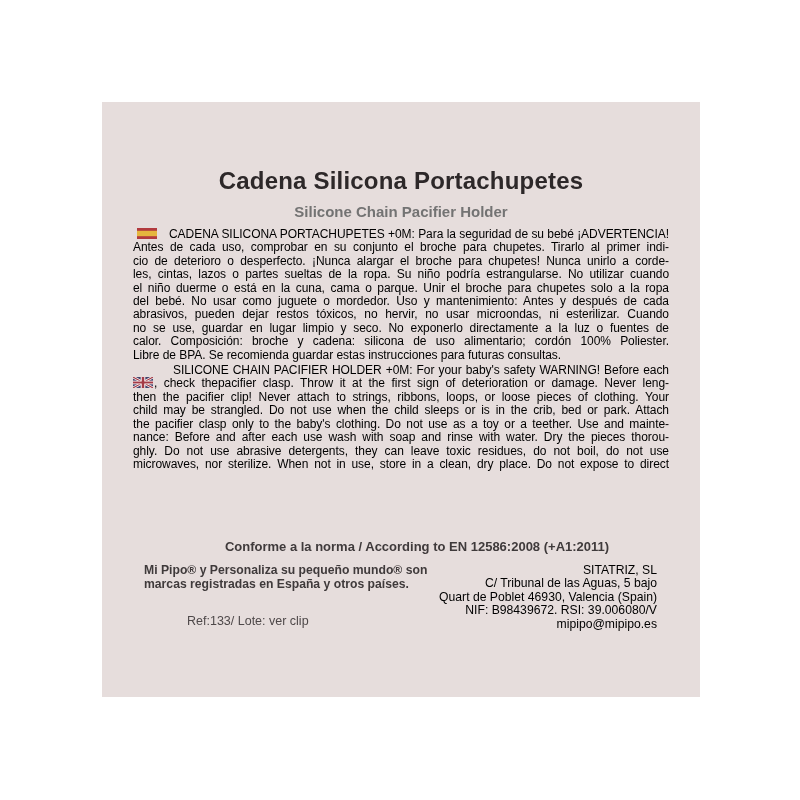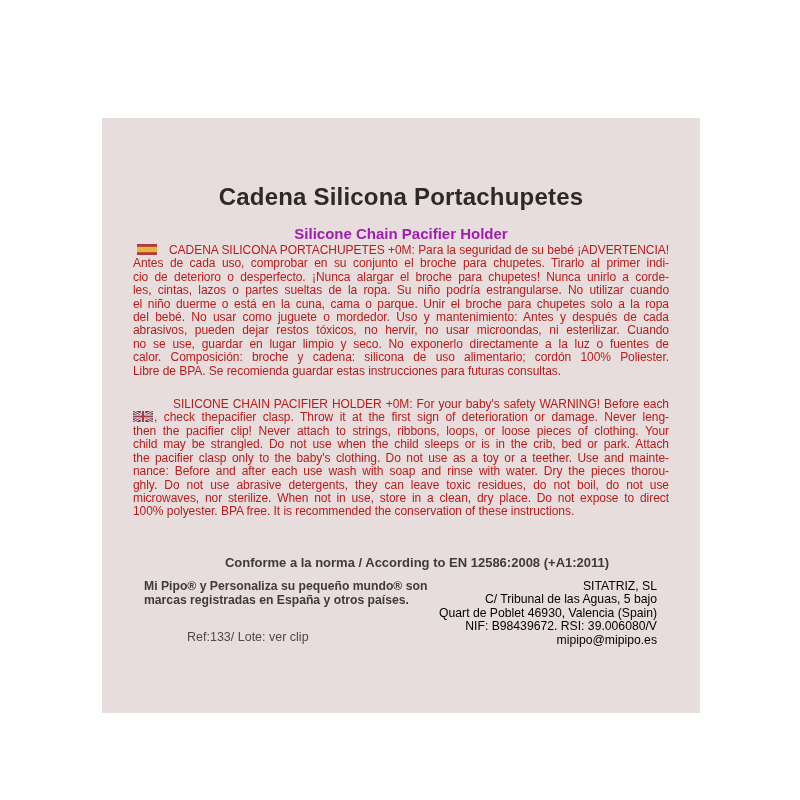--- a/index.html
+++ b/index.html
@@ -5,54 +5,54 @@
   html,body{margin:0;padding:0;}
   body{
     width:800px;height:800px;
     background:#ffffff;
     font-family:"Liberation Sans",sans-serif;
     position:relative;
     overflow:hidden;
   }
   .label-square{
     position:absolute;
-    left:102px;top:118px;
+    left:102px;top:102px;
     width:598px;height:595px;
     background:#e6dddc;
     text-decoration:underline;
   }
   .header{
     position:absolute;
     top:66px;left:0;right:0;
     text-align:center;
   }
   .title{
     font-size:24px;
     font-weight:bold;
     line-height:26px;
     color:#2d2829;
     letter-spacing:0.2px;
   }
   .subtitle{
     font-size:15px;
     font-weight:bold;
     line-height:16px;
-    margin-top:16px;
-    color:#a21caf;
+    margin-top:10px;
+    color:#737373;
   }
   .paragraphs{
     position:absolute;
     top:126px;left:31px;
     width:536px;
-    color:#b91c1c;
+    color:#000000;
     font-size:12px;
     letter-spacing:-0.05px;
   }
   .para{margin:0;}
-  .para.en{margin-top:20px;}
+  .para.en{margin-top:2px;}
   .tline{
     line-height:13.4px;
     text-align:justify;
     text-align-last:justify;
     white-space:normal;
   }
   .tline.last{
     text-align-last:left;
   }
   .tline.indent{
@@ -136,21 +136,20 @@
               <path d="M0,5.5 L20,5.5" stroke="#ffffff" stroke-width="3.6"></path>
               <path d="M10,0 L10,11" stroke="#a43b47" stroke-width="2.6"></path>
               <path d="M0,5.5 L20,5.5" stroke="#a43b47" stroke-width="2"></path>
             </svg></span><span>, check thepacifier clasp. Throw it at the first sign of deterioration or damage. Never leng-</span></div>
       <div class="tline">then the pacifier clip! Never attach to strings, ribbons, loops, or loose pieces of clothing. Your</div>
       <div class="tline">child may be strangled. Do not use when the child sleeps or is in the crib, bed or park. Attach</div>
       <div class="tline">the pacifier clasp only to the baby's clothing. Do not use as a toy or a teether. Use and mainte-</div>
       <div class="tline">nance: Before and after each use wash with soap and rinse with water. Dry the pieces thorou-</div>
       <div class="tline">ghly. Do not use abrasive detergents, they can leave toxic residues, do not boil, do not use</div>
       <div class="tline">microwaves, nor sterilize. When not in use, store in a clean, dry place. Do not expose to direct</div>
-      <div class="tline last">100% polyester. BPA free. It is recommended the conservation of these instructions.</div>
     </div>
 
   </div>
 
   <div class="standard">Conforme a la norma / According to EN 12586:2008 (+A1:2011)</div>
 
   <div class="trademark">
     <div>Mi Pipo® y Personaliza su pequeño mundo® son</div>
     <div>marcas registradas en España y otros países.</div>
   </div>

